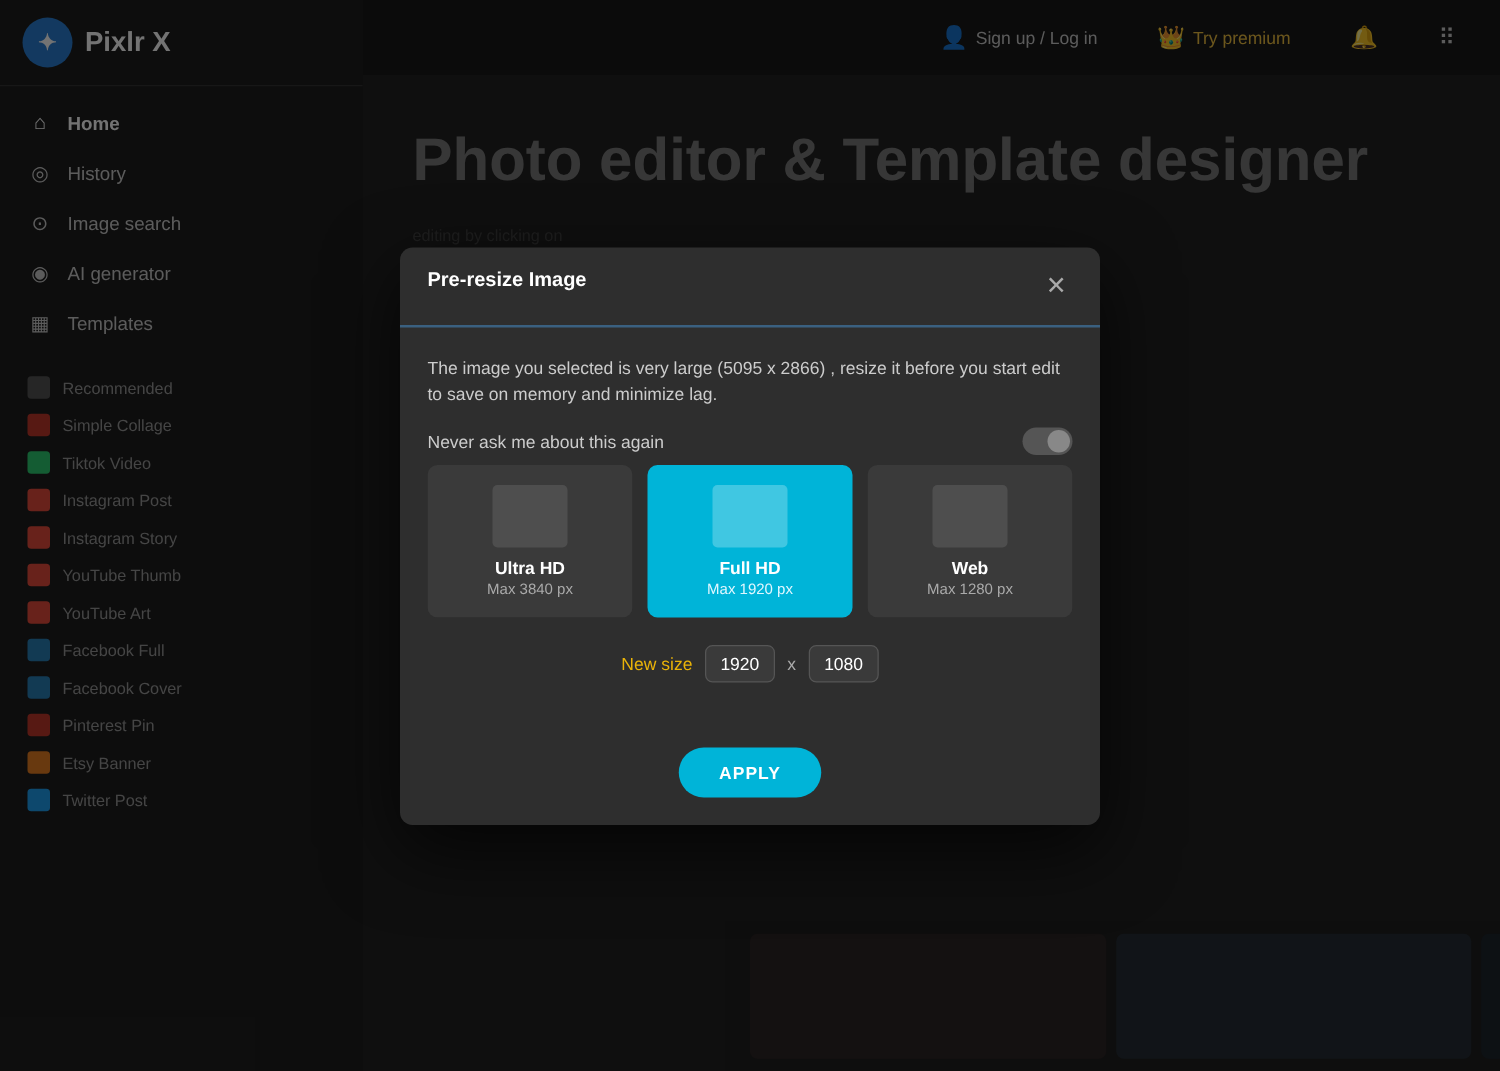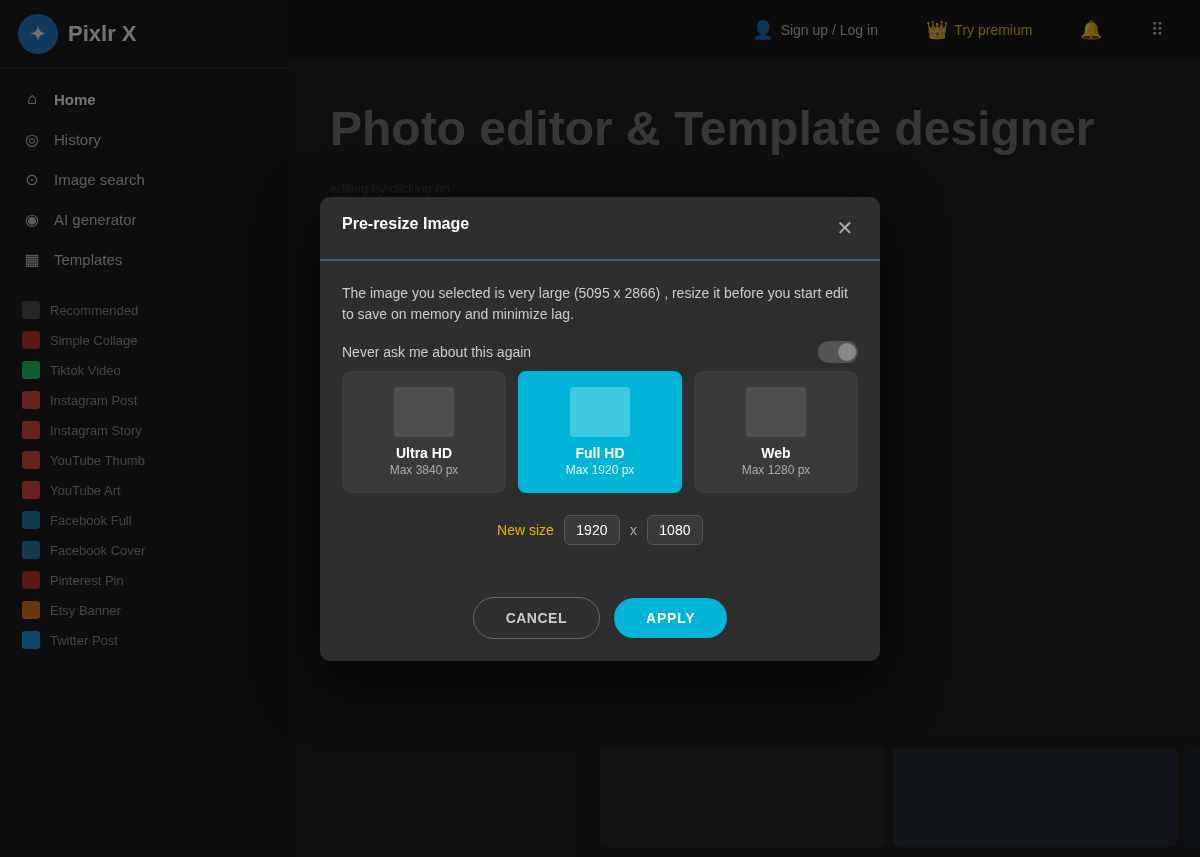--- a/index.html
+++ b/index.html
@@ -458,16 +458,15 @@
       </div>
     </div>
     <div class="new-size-row">
       <span class="new-size-label">New size</span>
       <input class="new-size-input" type="text" value="1920" style="">
       <span class="new-size-x">x</span>
       <input class="new-size-input" type="text" value="1080" style="">
     </div>
   </div>
   <div class="dialog-footer">
-    <button class="btn-cancel">CANCEL</button>
     <button class="btn-apply">APPLY</button>
   </div>
 </div>
 
 </body></html>

